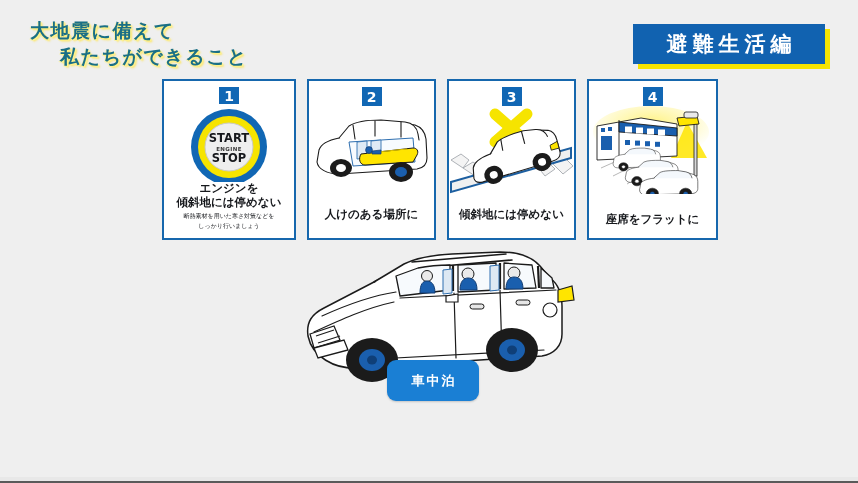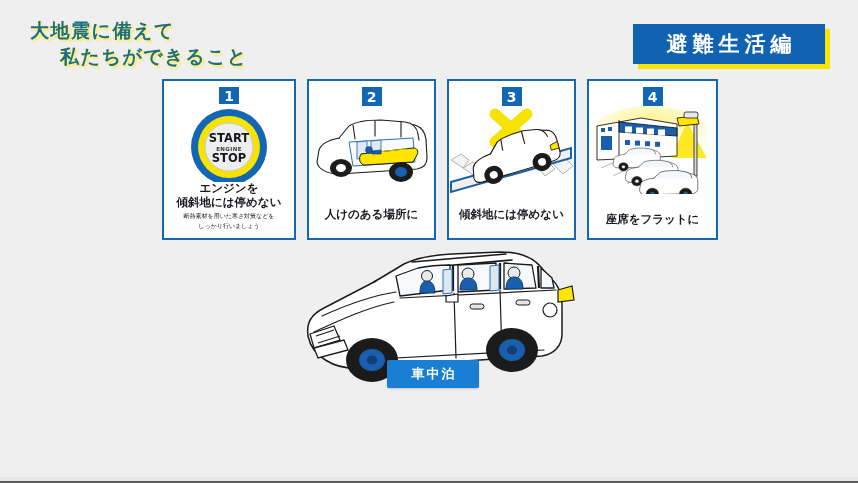--- a/index.html
+++ b/index.html
@@ -169,23 +169,23 @@
     width: 282px;
     height: 140px;
   }
   #hero svg { display: block; }
 
   #hero-pill {
     position: absolute;
     left: 387px;
     top: 360px;
     width: 92px;
-    height: 28px;
+    height: 41px;
     background: #1a7fd4;
-    border-radius: 2px;
+    border-radius: 9px;
     display: flex;
     align-items: center;
     justify-content: center;
     box-shadow: 0 1px 2px rgba(0,0,0,0.18);
   }
   #hero-pill-label {
     color: #ffffff;
     font-family: "DejaVu Sans", sans-serif;
     font-weight: bold;
     font-size: 13px;

